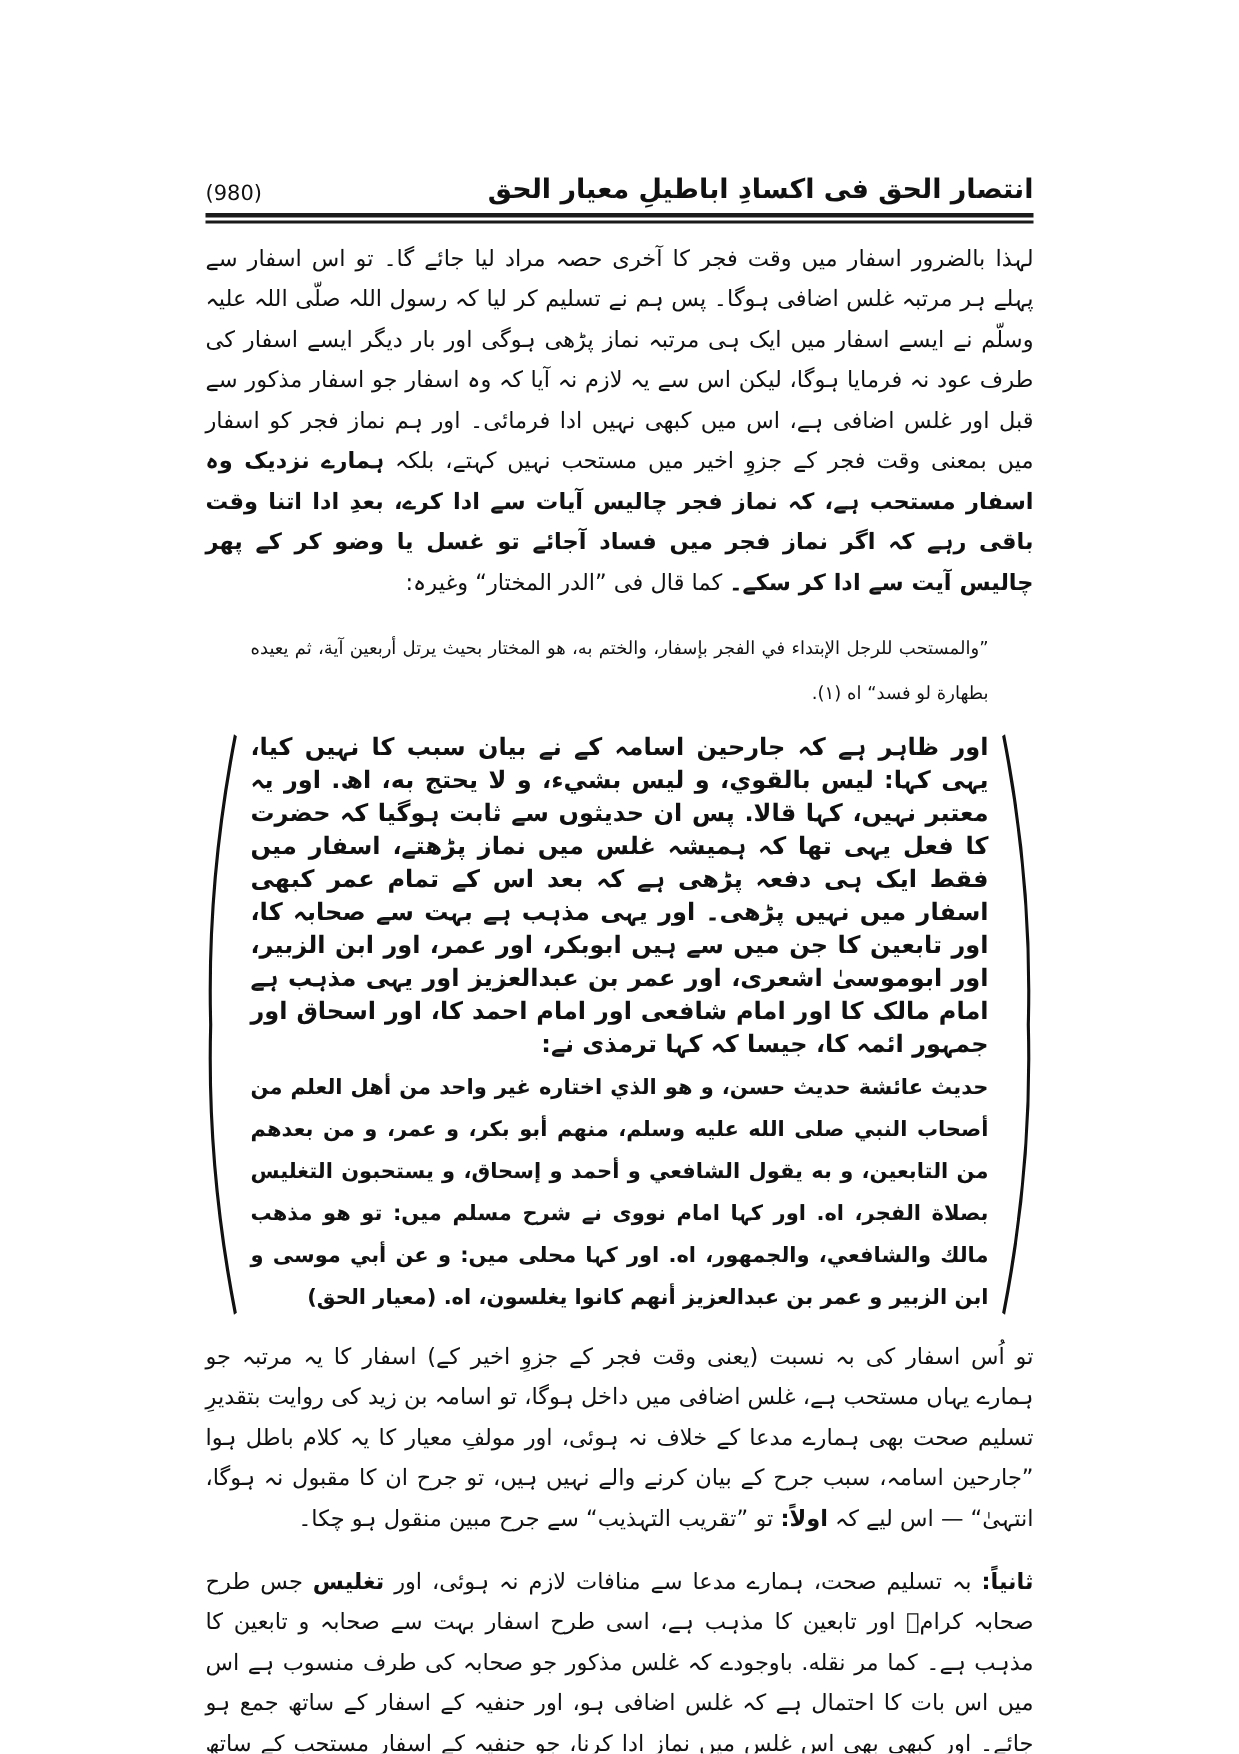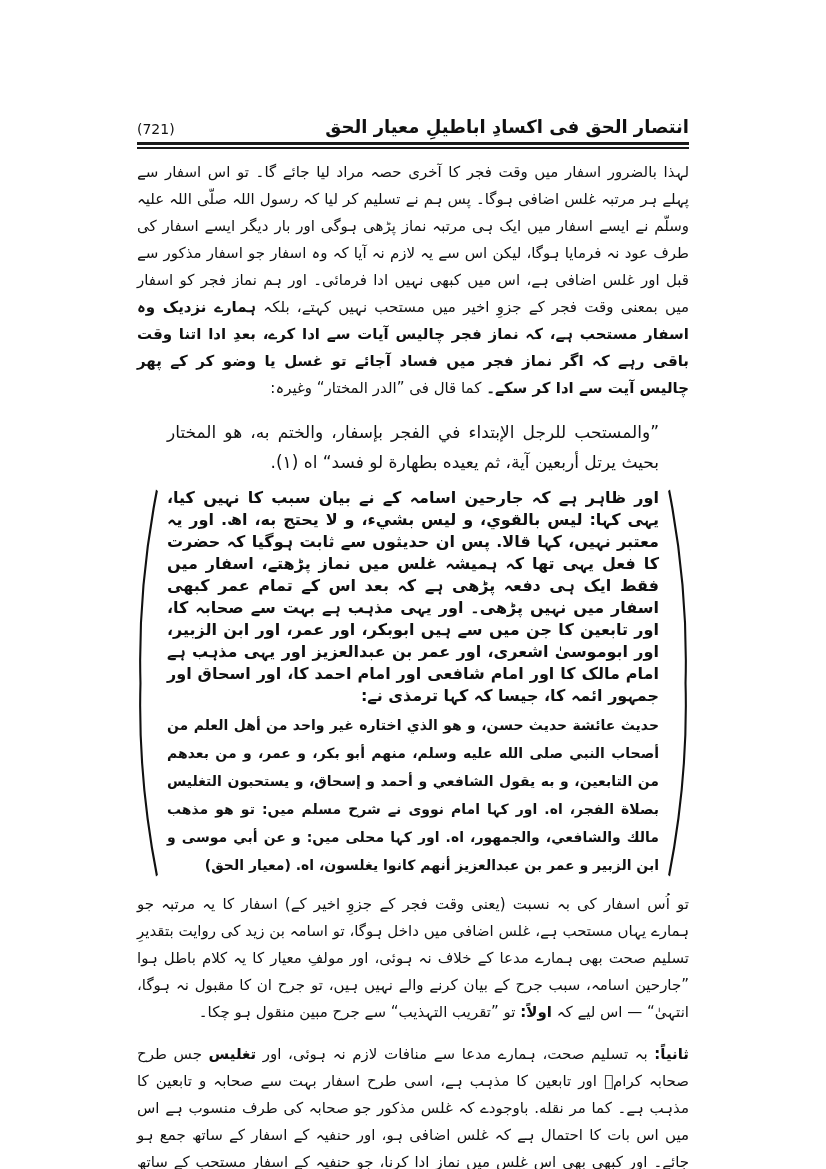--- a/index.html
+++ b/index.html
@@ -20,21 +20,21 @@
   .double-rule{margin-top:5px;height:2px;border-top:3px solid #1a1a1a;border-bottom:2px solid #1a1a1a;}
   
   .para{
     margin-top:10px;
     font-size:15px;line-height:27px;
     text-align:justify;text-justify:inter-word;
   }
   .para .b{font-weight:700;}
   .arabic-quote{
     margin:6px 30px 0 30px;
-    font-size:17px;line-height:30px;
+    font-size:12px;line-height:30px;
     text-align:justify;
   }
   
   .bracket-row{display:flex;align-items:stretch;margin-top:8px;}
   .brace{flex:0 0 26px;display:block;}
   .brace svg{width:26px;height:100%;display:block;}
   .bracket-body{flex:1 1 auto;padding:2px 4px;}
   .gloss-urdu{
     font-size:16px;line-height:22px;font-weight:700;
     text-align:justify;text-justify:inter-word;
@@ -47,21 +47,21 @@
   .gloss-arabic .attrib{font-weight:700;}
 </style>
 </head>
 <body>
 
 <div class="page">
   <div class="content">
 
     <div class="header-row">
       <div class="book-title">انتصار الحق فی اکسادِ اباطیلِ معیار الحق</div>
-      <div class="page-number">(721)</div>
+      <div class="page-number">(980)</div>
     </div>
     <div class="double-rule"></div>
 
     <p class="para"><span>لہذا بالضرور اسفار میں وقت فجر کا آخری حصہ مراد لیا جائے گا۔ تو اس اسفار سے پہلے ہر مرتبہ غلس اضافی ہوگا۔ پس ہم نے تسلیم کر لیا کہ رسول اللہ صلّی اللہ علیہ وسلّم نے ایسے اسفار میں ایک ہی مرتبہ نماز پڑھی ہوگی اور بار دیگر ایسے اسفار کی طرف عود نہ فرمایا ہوگا، لیکن اس سے یہ لازم نہ آیا کہ وہ اسفار جو اسفار مذکور سے قبل اور غلس اضافی ہے، اس میں کبھی نہیں ادا فرمائی۔ اور ہم نماز فجر کو اسفار میں بمعنی وقت فجر کے جزوِ اخیر میں مستحب نہیں کہتے، بلکہ </span><span class="b">ہمارے نزدیک وہ اسفار مستحب ہے، کہ نماز فجر چالیس آیات سے ادا کرے، بعدِ ادا اتنا وقت باقی رہے کہ اگر نماز فجر میں فساد آجائے تو غسل یا وضو کر کے پھر چالیس آیت سے ادا کر سکے۔</span><span> کما قال فی ”الدر المختار“ وغیرہ:</span></p>
 
     <p class="arabic-quote">”والمستحب للرجل الإبتداء في الفجر بإسفار، والختم به، هو المختار بحيث يرتل أربعين آية، ثم يعيده بطهارة لو فسد“ اه (١).</p>
 
     <div class="bracket-row">
       <span class="brace">
         <svg viewBox="0 0 30 230" preserveAspectRatio="none" aria-hidden="true">

